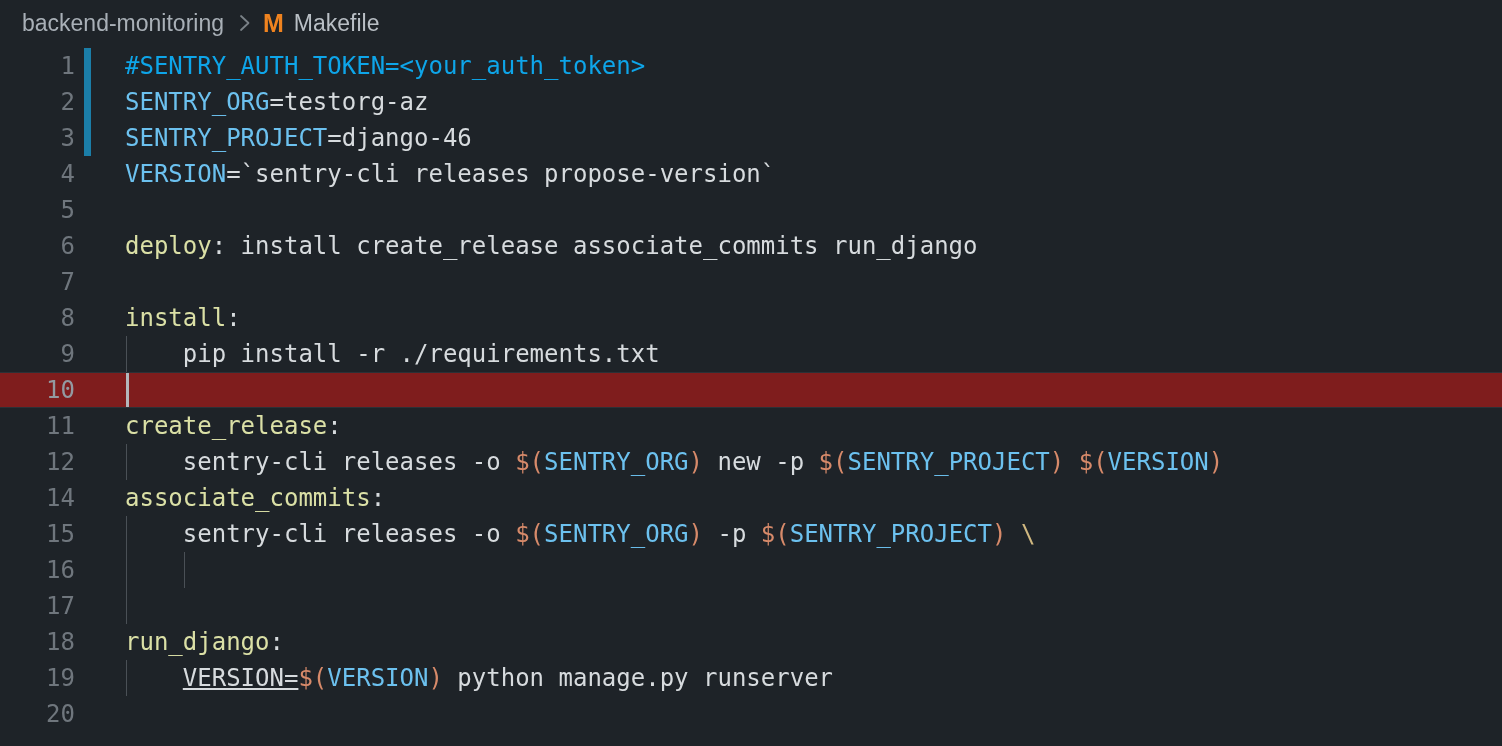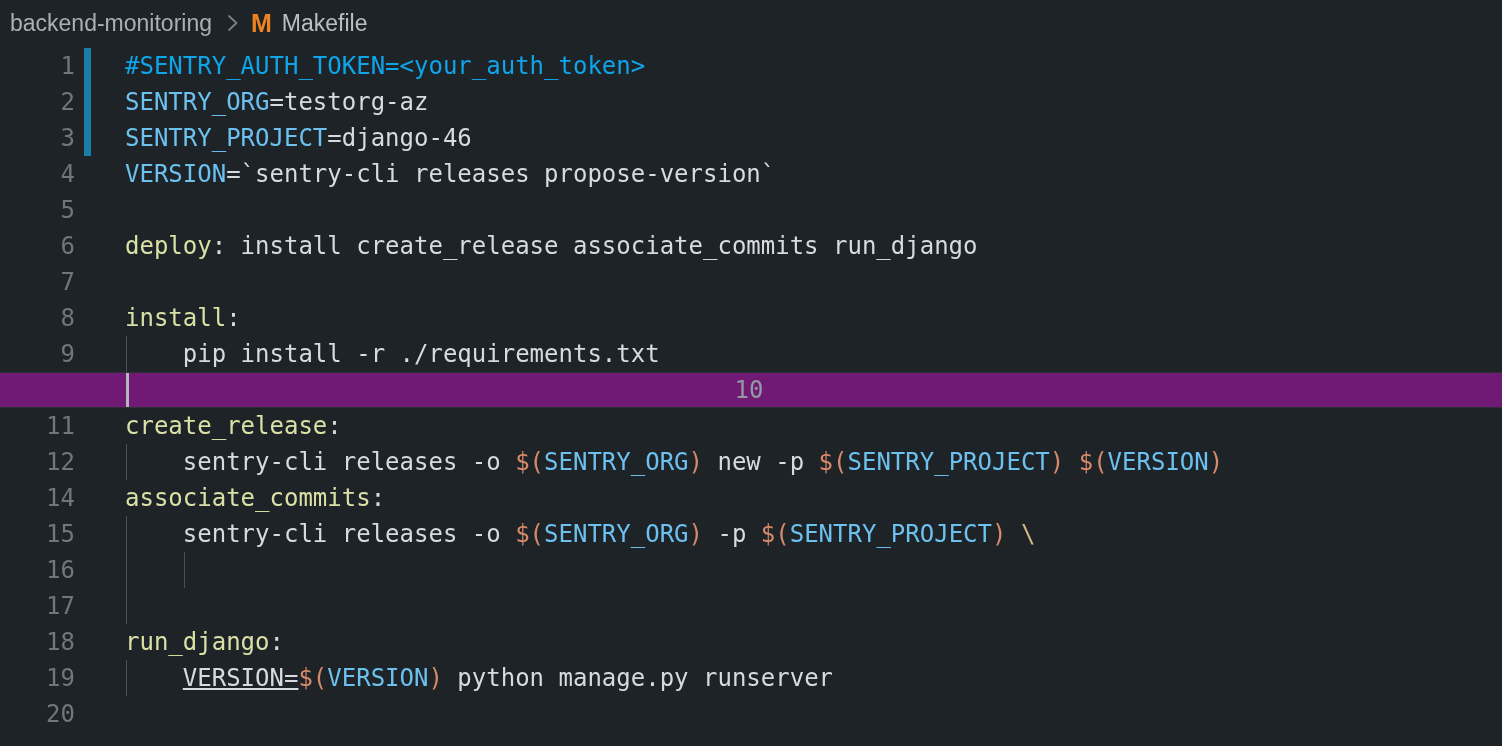--- a/index.html
+++ b/index.html
@@ -7,21 +7,21 @@
   body {
     background:#1e2328;
     font-family:"DejaVu Sans Mono", monospace;
   }
 
   
   .breadcrumb {
     height:46px;
     display:flex;
     align-items:center;
-    padding-left:10px;
+    padding-left:22px;
     font-family:"Liberation Sans", sans-serif;
     font-size:23px;
   }
   .crumb-path { color:#a9b0b7; }
   .crumb-sep { display:flex; align-items:center; margin:0 11px 0 13px; }
   .crumb-file { display:flex; align-items:center; color:#b9bfc5; }
   .file-icon {
     font-weight:bold;
     font-size:25px;
     margin-right:11px;
@@ -40,21 +40,21 @@
   }
   .num {
     flex:none;
     width:75px;
     text-align:right;
     color:#6f767d;
   }
   .code { margin-left:50px; color:#d7dbde; }
   .ind { display:inline-block; width:4ch; }
 
-  .row.current { background:#701a75; box-shadow: inset 0 1px 0 #2c3137, inset 0 -1px 0 #2c3137; justify-content: center; }
+  .row.current { background:#7f1d1d; box-shadow: inset 0 1px 0 #2c3137, inset 0 -1px 0 #2c3137; }
   .row.current .num { color:#939aa1; }
 
   .gitbar {
     position:absolute; left:84px; top:0; bottom:0; width:7px;
     background:#1b7ea8;
   }
   .guide {
     position:absolute; top:0; bottom:0; width:1px;
     background:#4a5056;
   }

